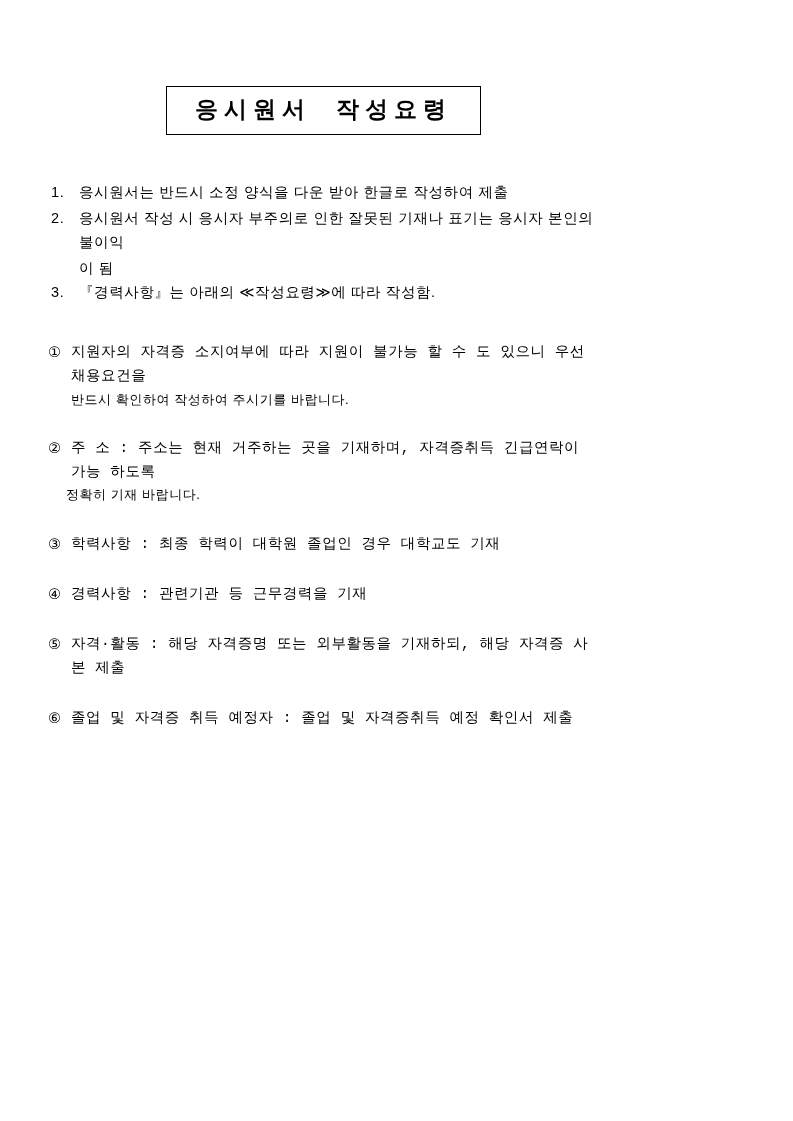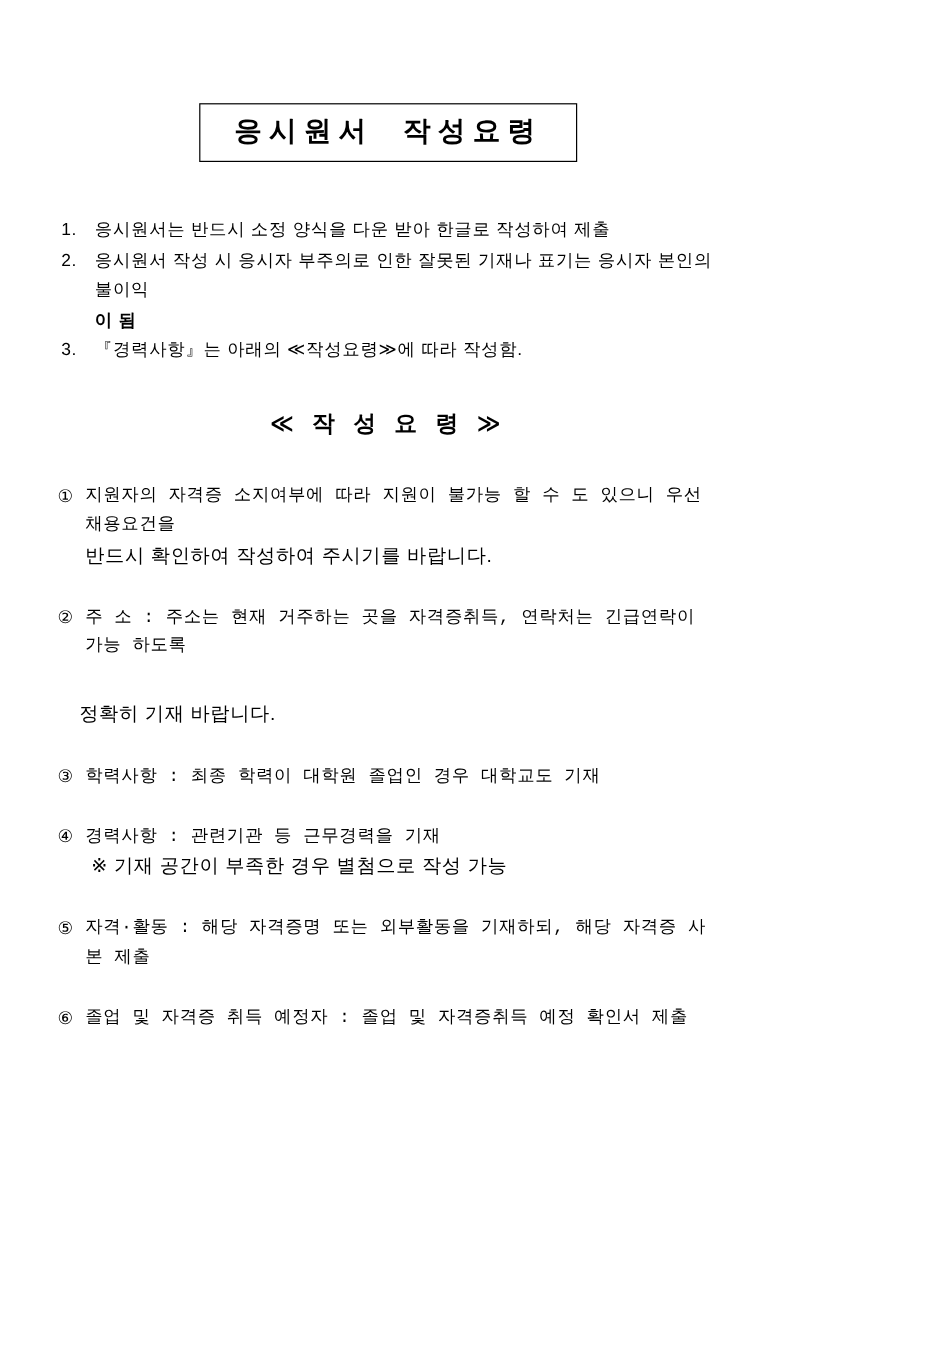--- a/index.html
+++ b/index.html
@@ -62,21 +62,20 @@
     flex: 1 1 auto;
   }
   .intro-body .b {
     font-weight: normal;
   }
   .intro-cont {
     padding-left: 28px;
     font-size: 14.5px;
     line-height: 1.62;
     letter-spacing: 0.6px;
-    font-weight: bold;
   }
 
   
   .section-heading {
     text-align: center;
     font-size: 19px;
     font-weight: bold;
     letter-spacing: 5px;
     margin-top: 36px;
     white-space: pre;
@@ -98,27 +97,26 @@
   .cmark {
     flex: 0 0 auto;
     width: 23px;
   }
   .ctext {
     flex: 1 1 auto;
     font-family: Liberation Mono, monospace;
   }
   .cline2 {
     padding-left: 23px;
-    font-size: 16px;
+    font-size: 13px;
     line-height: 1.66;
     letter-spacing: 0.55px;
   }
   .cline2.indent-less {
     padding-left: 18px;
-    margin-top: 32px;
   }
   .cline2.note {
     padding-left: 28px;
   }
 </style>
 </head>
 <body>
 
 <div class="page">
 
@@ -141,53 +139,51 @@
     </div>
     <div class="intro-cont">이 됨</div>
 
     <div class="intro-item">
       <div class="intro-num">3.</div>
       <div class="intro-body"><span>『경력사항』는 아래의 ≪</span><span class="b">작성요령</span><span>≫에 따라 작성함.</span></div>
     </div>
 
   </div>
 
-  <div class="section-heading">≪ 작 성 요 령 ≫</div>
 
   <div class="clist">
 
     <div class="citem">
       <div class="crow">
         <div class="cmark">①</div>
         <div class="ctext">지원자의 자격증 소지여부에 따라 지원이 불가능 할 수 도 있으니 우선 채용요건을</div>
       </div>
       <div class="cline2">반드시 확인하여 작성하여 주시기를 바랍니다.</div>
     </div>
 
     <div class="citem">
       <div class="crow">
         <div class="cmark">②</div>
-        <div class="ctext">주   소 : 주소는 현재 거주하는 곳을 자격증취득, 연락처는 긴급연락이 가능 하도록</div>
+        <div class="ctext">주   소 : 주소는 현재 거주하는 곳을 기재하며, 자격증취득 긴급연락이 가능 하도록</div>
       </div>
       <div class="cline2 indent-less">정확히 기재 바랍니다.</div>
     </div>
 
     <div class="citem">
       <div class="crow">
         <div class="cmark">③</div>
         <div class="ctext">학력사항 : 최종 학력이 대학원 졸업인 경우 대학교도 기재</div>
       </div>
     </div>
 
     <div class="citem">
       <div class="crow">
         <div class="cmark">④</div>
         <div class="ctext">경력사항 : 관련기관 등 근무경력을 기재</div>
       </div>
-      <div class="cline2 note">※ 기재 공간이 부족한 경우 별첨으로 작성 가능</div>
     </div>
 
     <div class="citem">
       <div class="crow">
         <div class="cmark">⑤</div>
         <div class="ctext">자격·활동 : 해당 자격증명 또는 외부활동을 기재하되, 해당 자격증 사본 제출</div>
       </div>
     </div>
 
     <div class="citem">

